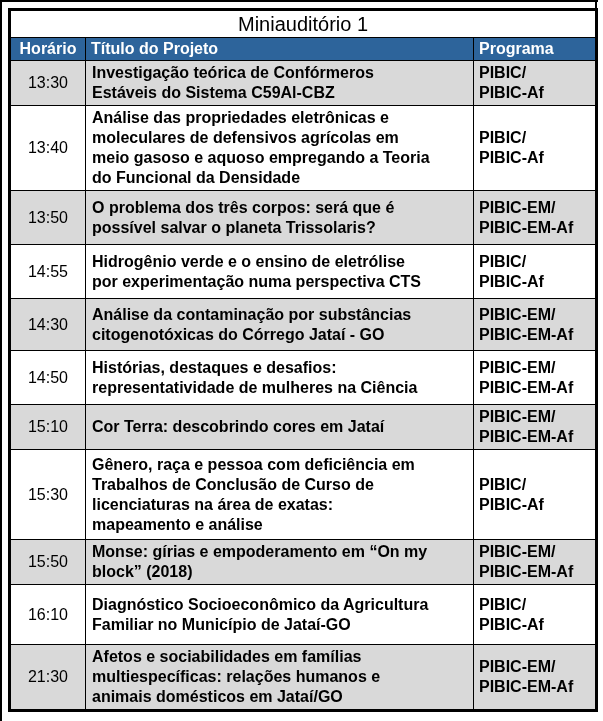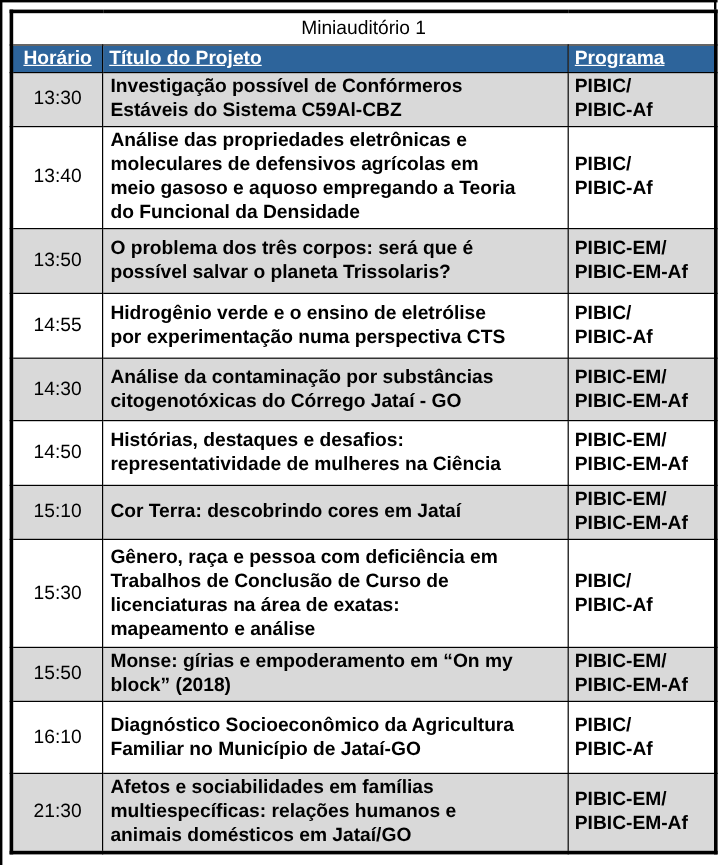--- a/index.html
+++ b/index.html
@@ -41,31 +41,30 @@
   td, th {
     border: 1px solid var(--grid-border);
     vertical-align: middle;
     font-size: 16px;
     line-height: 20px;
     padding: 2px 5px;
     overflow: hidden;
   }
   .title-cell {
     text-align: center;
-    font-size: 16px;
+    font-size: 20px;
     font-weight: normal;
     padding: 2px;
   }
   .header-row th {
     background: var(--header-bg);
     color: var(--header-text);
     font-weight: bold;
     text-align: left;
     padding: 1px 5px;
-    text-decoration: underline;
   }
   .header-row th.h-time { text-align: center; padding: 1px 2px; }
 
   .time-cell {
     text-align: center;
     font-weight: normal;
     white-space: nowrap;
   }
   .project-cell {
     font-weight: bold;
@@ -97,21 +96,21 @@
       <td colspan="3" class="title-cell">Miniauditório 1</td>
     </tr>
     <tr class="header-row" style="height:21px">
       <th class="h-time">Horário</th>
       <th>Título do Projeto</th>
       <th>Programa</th>
     </tr>
 
     <tr class="shaded" style="height:37px">
       <td class="time-cell">13:30</td>
-      <td class="project-cell">Investigação possível de Confórmeros
+      <td class="project-cell">Investigação teórica de Confórmeros
 Estáveis do Sistema C59Al-CBZ</td>
       <td class="program-cell">PIBIC/
 PIBIC-Af</td>
     </tr>
     <tr style="height:78px">
       <td class="time-cell">13:40</td>
       <td class="project-cell">Análise das propriedades eletrônicas e
 moleculares de defensivos agrícolas em
 meio gasoso e aquoso empregando a Teoria
 do Funcional da Densidade</td>

